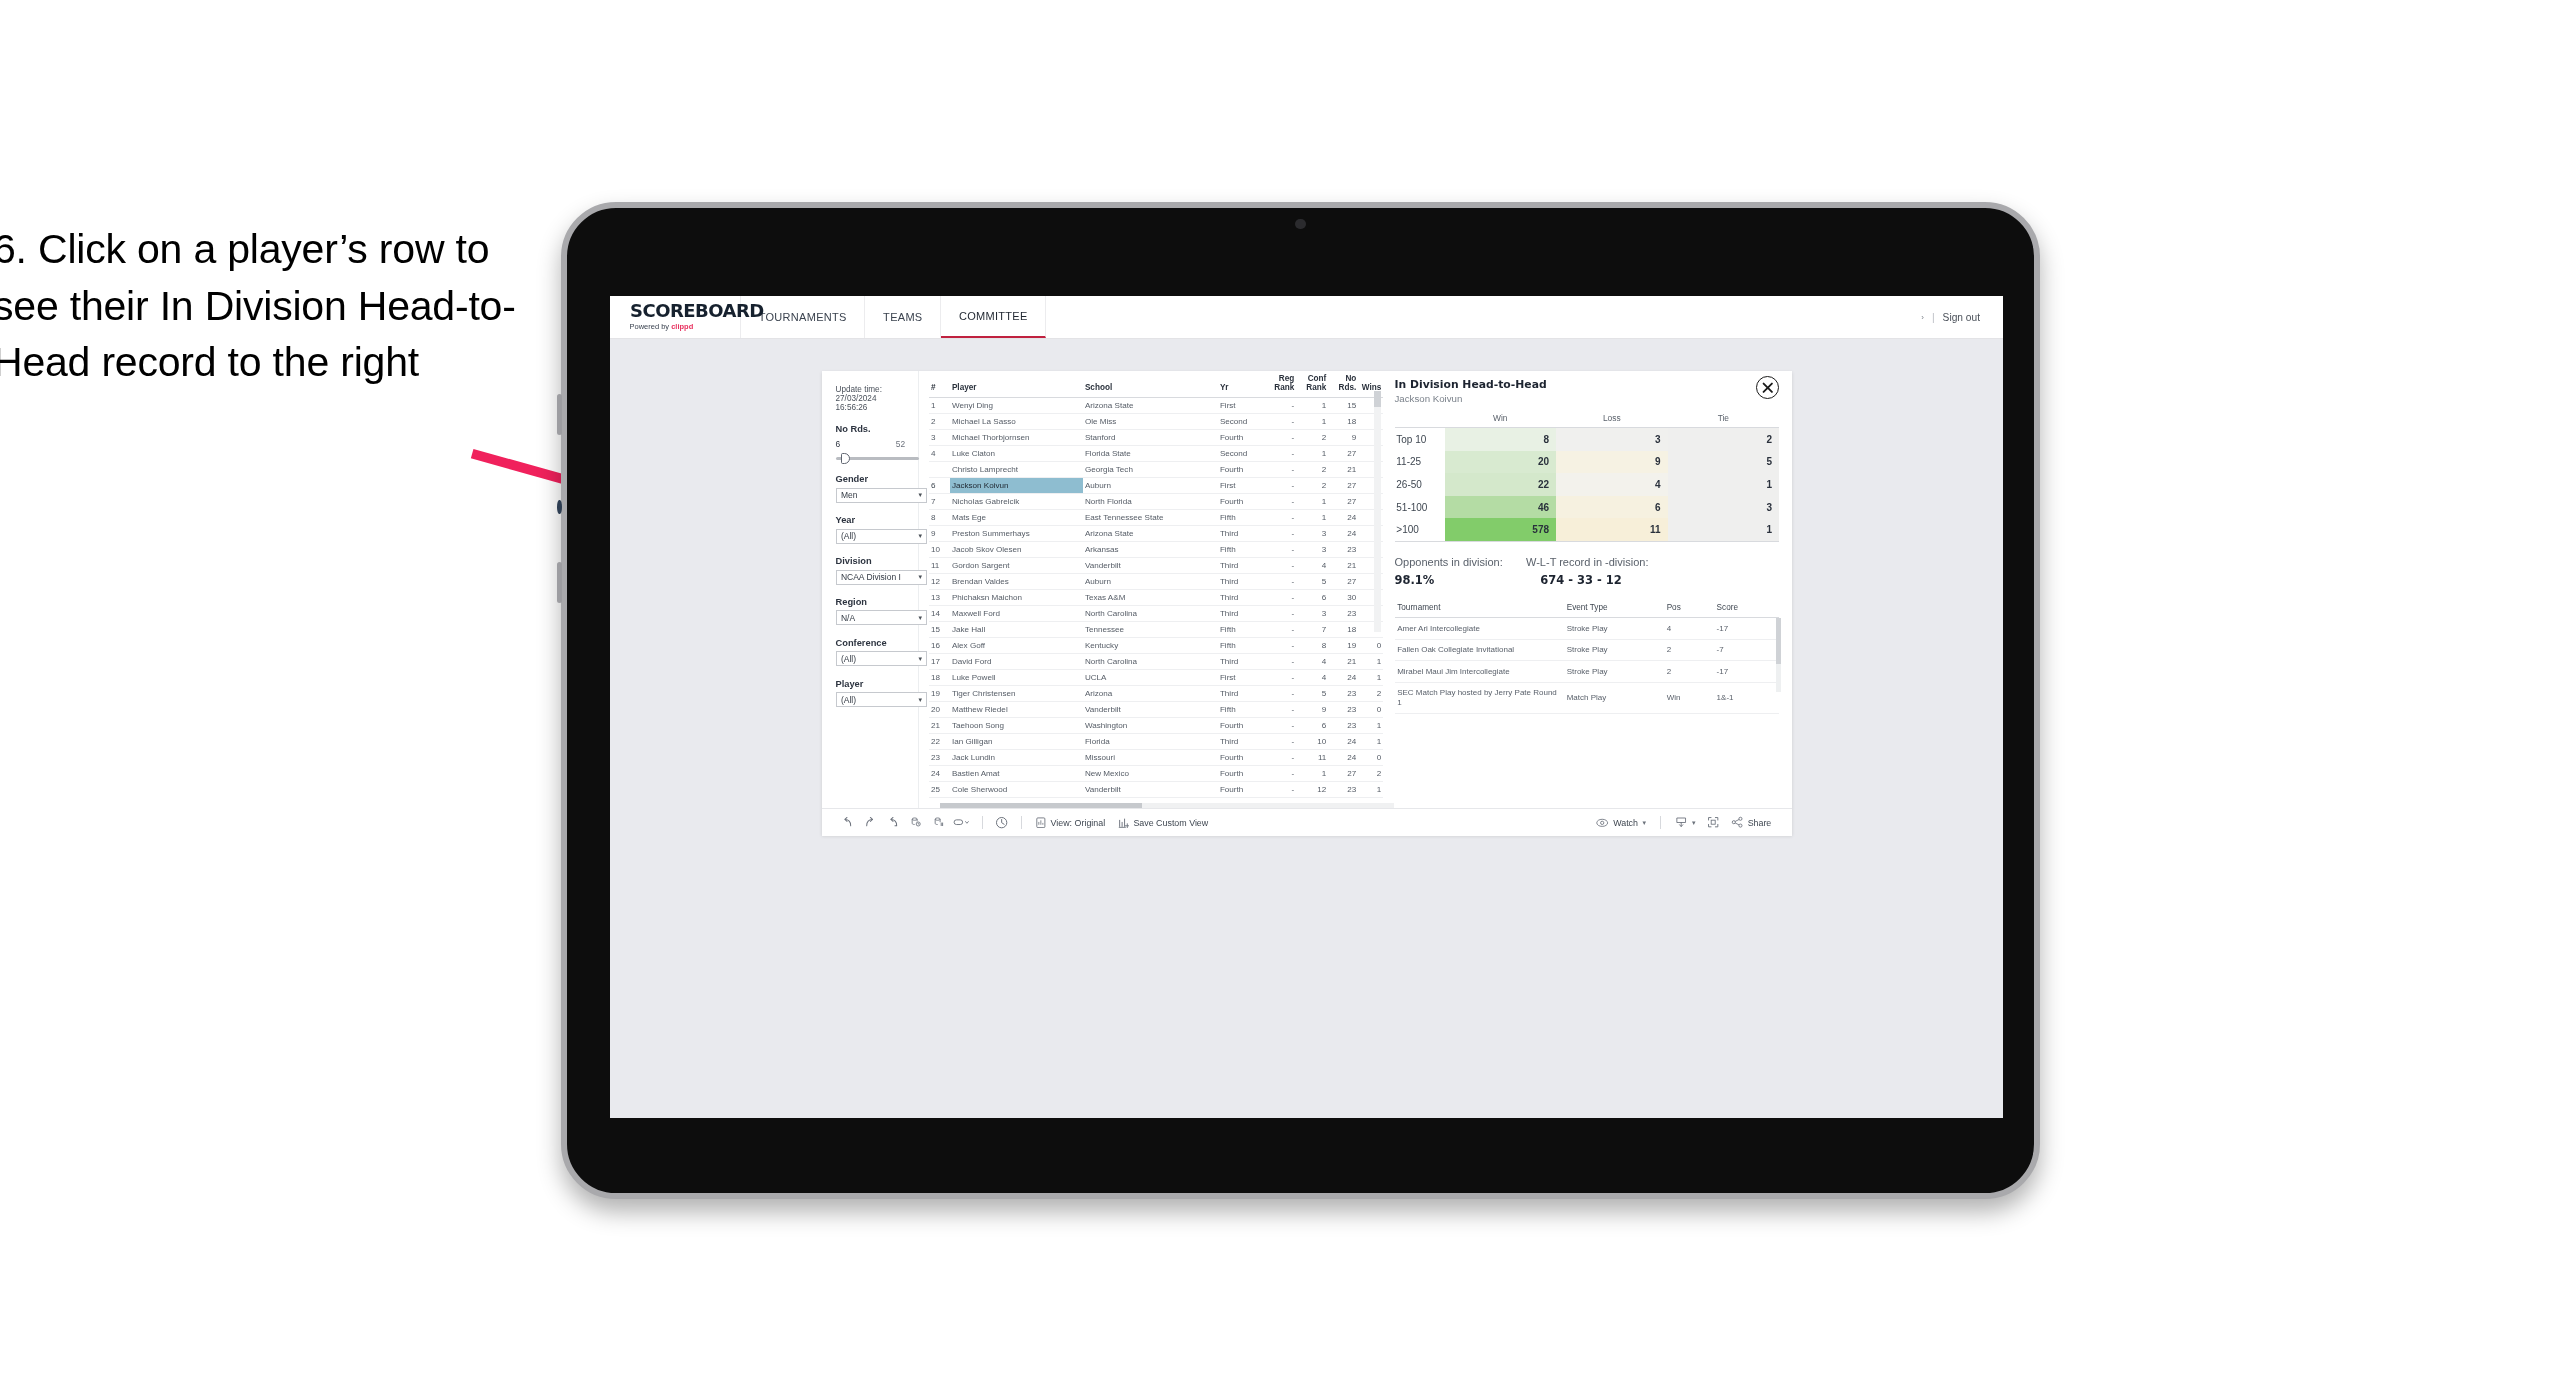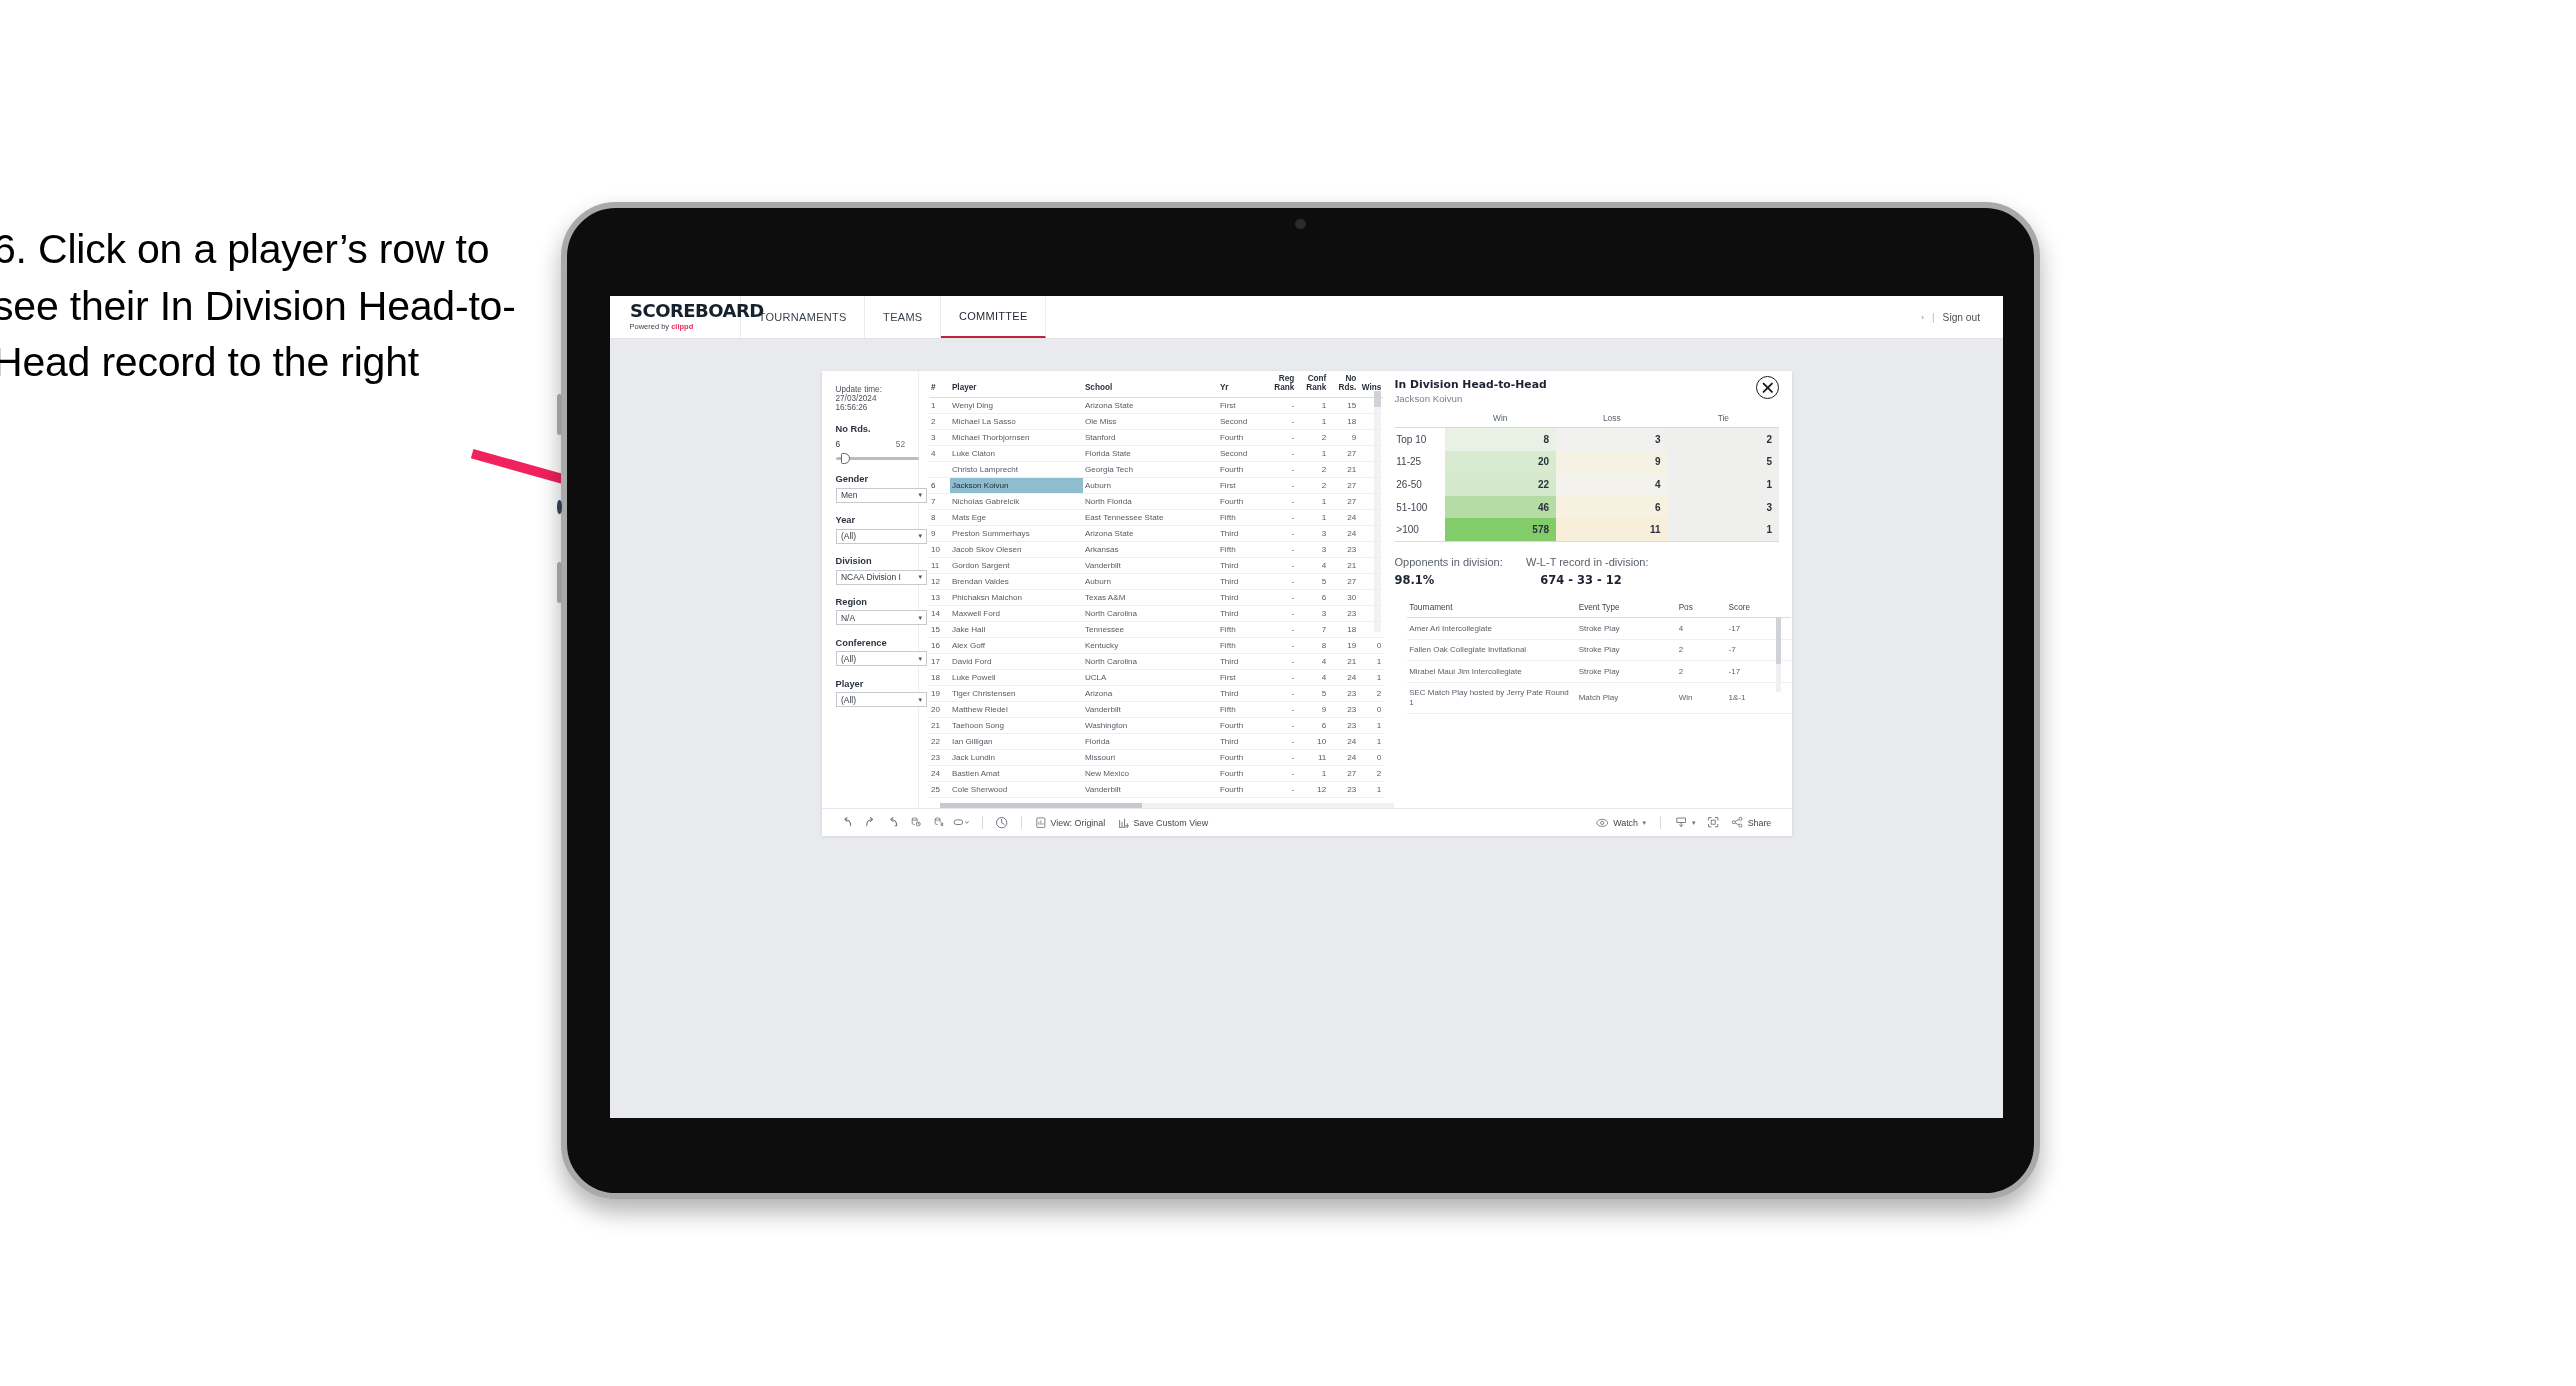--- a/index.html
+++ b/index.html
@@ -203,21 +203,21 @@
   table.h2h tr.lastrow td { border-bottom: 0.9px solid #d8dade; margin-top: 12px; }
 
   #h2h-stats { display: flex; margin-top: 14px; }
   #h2h-stats .col1 { width: 128px; }
   .st-lab { font-size: 11px; color: #5a616b; }
   .st-val { font-family: "DejaVu Sans", sans-serif; font-size: 11.5px; font-weight: 700; color: #1d2430; margin-top: 5.3px; }
   #h2h-stats .col2 .st-lab { padding-left: 3.5px; }
   #h2h-stats .col2 .st-val { padding-left: 17.7px; }
 
   #tour-wrap { margin-top: 11.5px; position: relative; }
-  table.tour { width: 100%; border-collapse: collapse; table-layout: fixed; margin-left: 12px; }
+  table.tour { width: 100%; border-collapse: collapse; table-layout: fixed; }
   table.tour th {
     font-size: 8.2px; font-weight: 400; color: #3f4751; text-align: left;
     padding: 4.4px 2.7px 5.3px 2.7px; border-bottom: 0.9px solid #d8dade;
   }
   table.tour td {
     font-size: 8px; color: #5a616b; padding: 5.3px 2.7px; border-bottom: 0.9px solid #eeeff1;
     vertical-align: middle; line-height: 1.24;
   }
   .t-name { width: 78px; }
   .t-type { width: 46px; }

